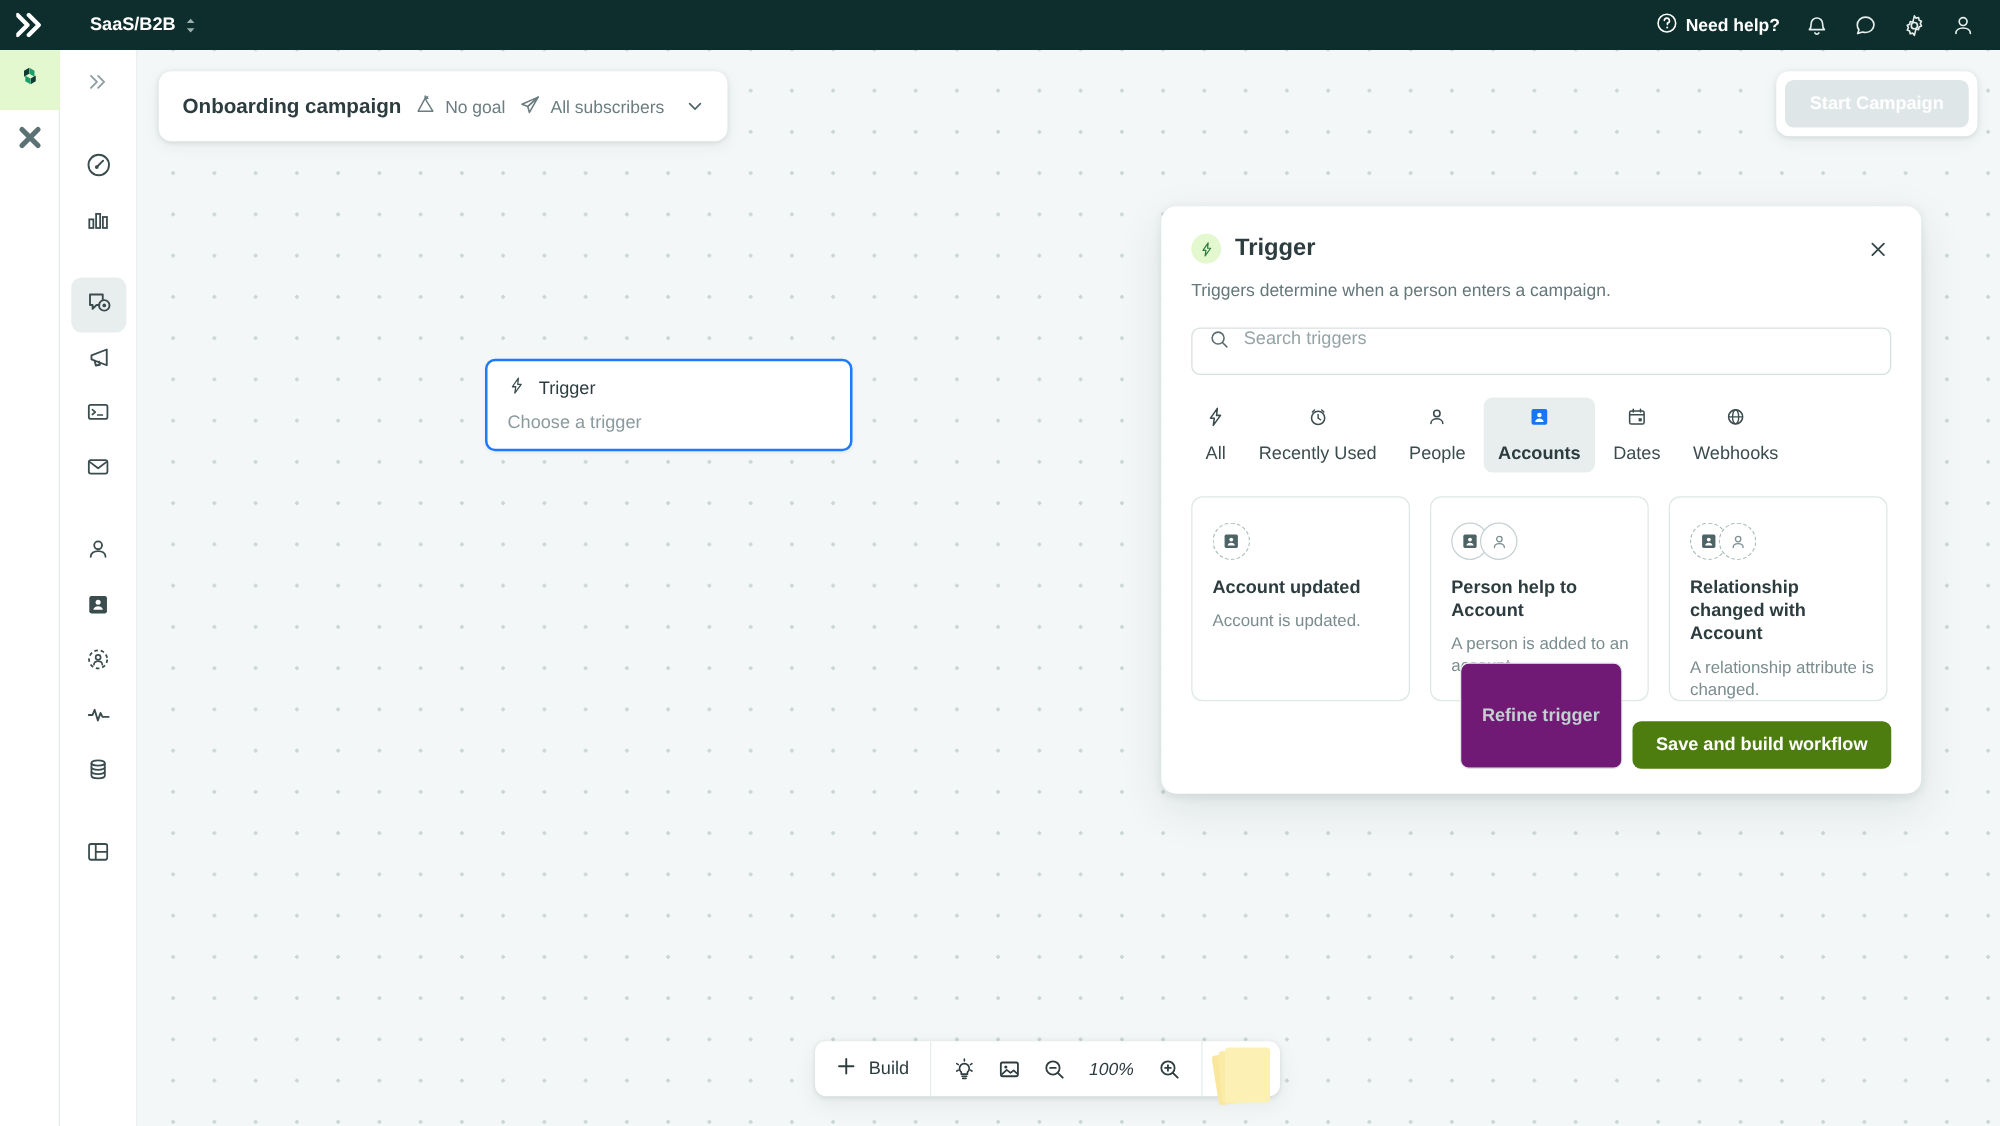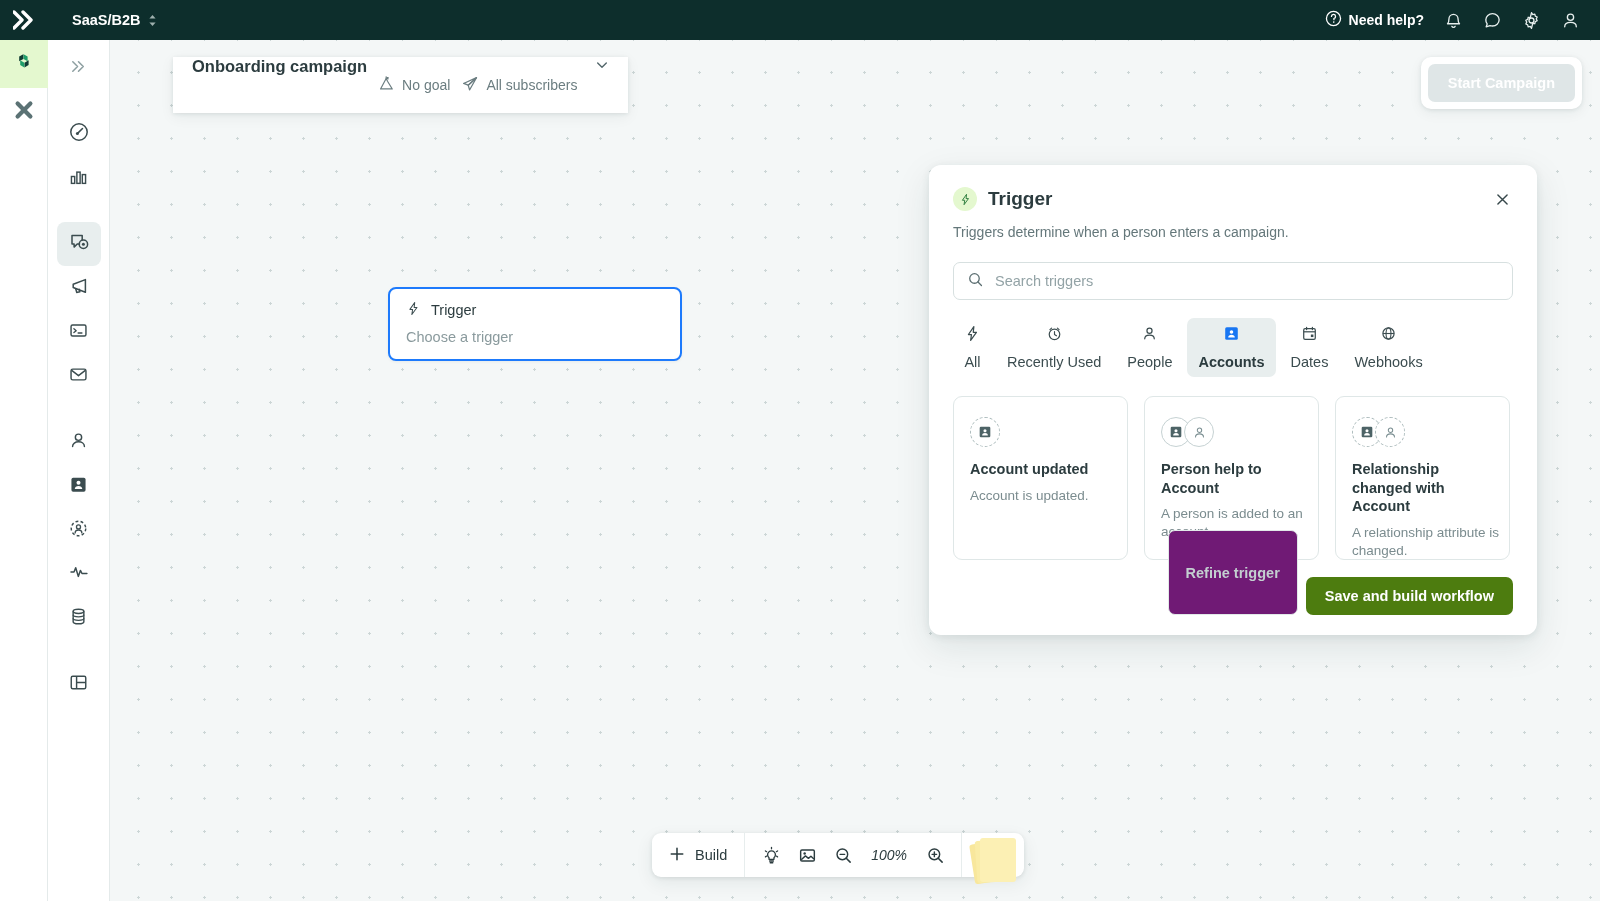--- a/index.html
+++ b/index.html
@@ -64,25 +64,24 @@
     position: absolute; top: 40px; left: 110px; width: 1490px; height: 861px;
     background-color: #f4f7f7;
     background-image: radial-gradient(#ccd6d6 1.4px, transparent 1.4px);
     background-size: 33px 33px;
     background-position: 12px 16px;
   }
 
   
   .camp-header {
     position: absolute; top: 17px; left: 17px;
-    background: #ffffff; border-radius: 0;
+    background: #ffffff; border-radius: 10px;
     box-shadow: 0 1px 4px rgba(20,50,50,.10), 0 4px 14px rgba(20,50,50,.06);
-    height: 56px; display: flex; gap: 11px;
+    height: 56px; display: flex; align-items: center; gap: 11px;
     padding: 0 18px 0 19px;
-    margin-left: 46px;
   }
   .camp-title { font-size: 16.5px; font-weight: bold; color: #2c3c3f; }
   .camp-meta { display: flex; align-items: center; gap: 7px; color: #6b7d80; font-size: 14px; }
   .camp-caret { margin-left: 6px; color: #52666a; display: flex; cursor: pointer; }
 
   .start-campaign-wrap {
     position: absolute; top: 17px; right: 18px;
     background: #ffffff; border-radius: 10px; padding: 7px;
     box-shadow: 0 1px 4px rgba(20,50,50,.10), 0 4px 14px rgba(20,50,50,.06);
   }
@@ -117,21 +116,21 @@
   .panel-title { font-size: 19px; font-weight: bold; color: #2c3c3f; }
   .panel-close {
     margin-left: auto; cursor: pointer; color: #37484b;
     display: flex; align-items: center; justify-content: center;
     width: 22px; height: 22px;
   }
   .panel-desc { color: #64777a; font-size: 14px; margin-top: 13px; }
 
   .search-box {
     margin-top: 22px; height: 38px; border: 1px solid #d7e0e0; border-radius: 7px;
-    display: flex; align-items: center; gap: 11px; padding: 10px 13px;
+    display: flex; align-items: flex-start; gap: 11px; padding: 0 13px;
   }
   .search-box input {
     border: none; outline: none; flex: 1; font-family: inherit;
     font-size: 14.5px; color: #2c3c3f; background: transparent;
   }
   .search-box input::placeholder { color: #93a3a6; }
 
   .filters { margin-top: 18px; display: flex; flex-wrap: wrap; gap: 4px; }
   .filter {
     display: flex; align-items: center; gap: 9px;

